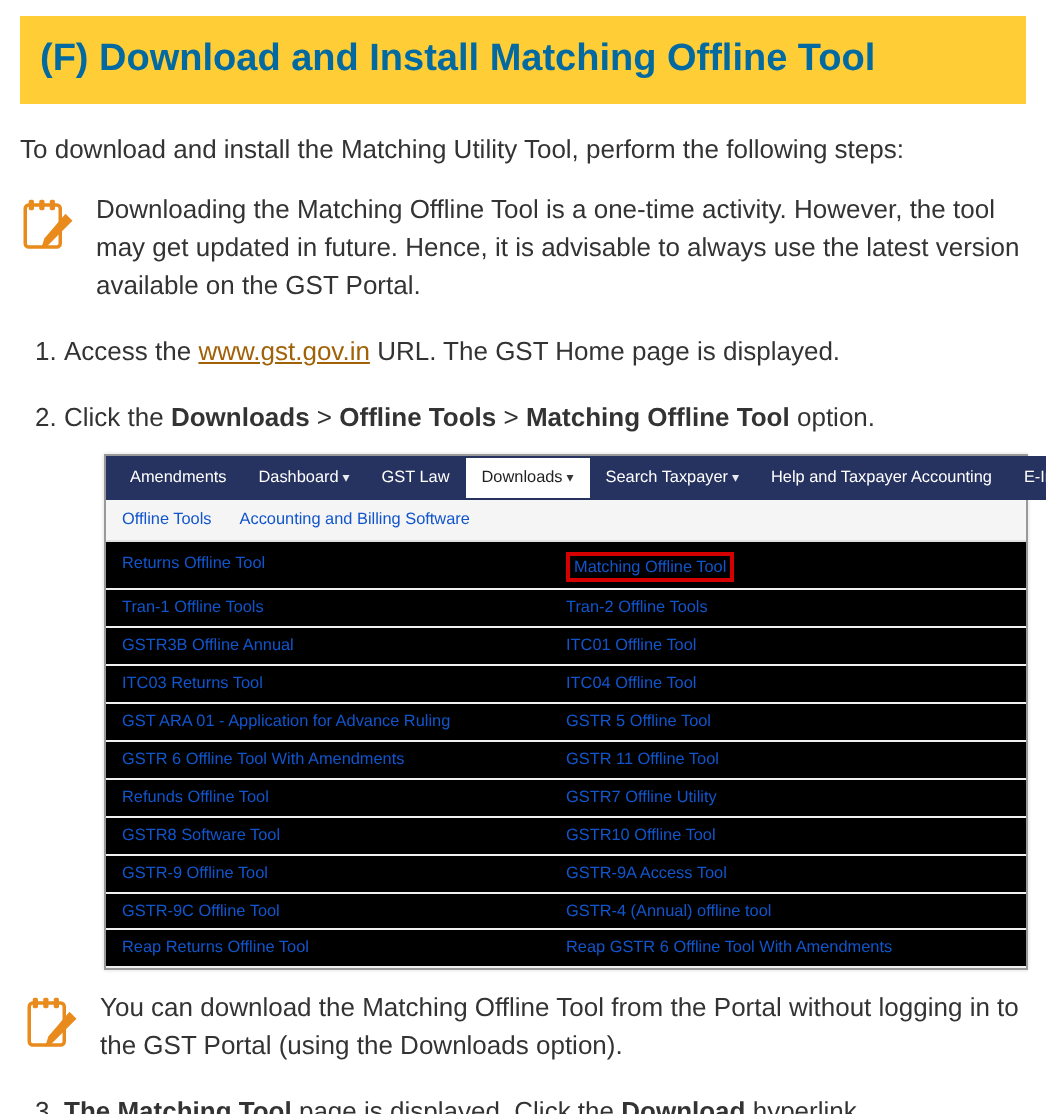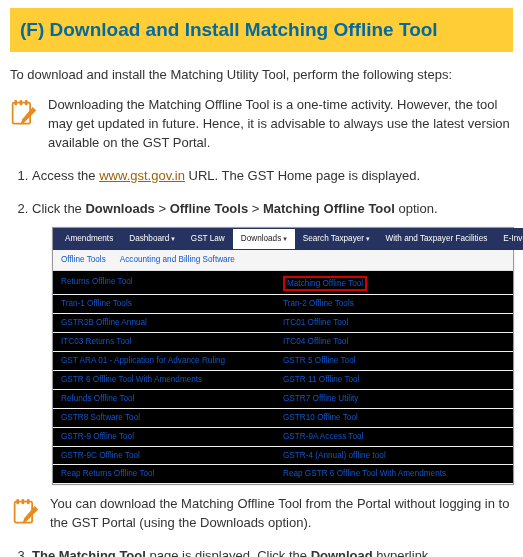--- a/index.html
+++ b/index.html
@@ -127,21 +127,21 @@
 
     
     <div class="mock-wrap">
       <div class="mock-top-wrap">
         <div class="mock-topbar">
           <div class="mock-tab">Amendments</div>
           <div class="mock-tab caret">Dashboard</div>
           <div class="mock-tab">GST Law</div>
           <div class="mock-tab active caret">Downloads</div>
           <div class="mock-tab caret">Search Taxpayer</div>
-          <div class="mock-tab">With and Taxpayer Facilities</div>
+          <div class="mock-tab">Help and Taxpayer Accounting</div>
           <div class="mock-tab">E-Invoice</div>
         </div>
 
       </div>
       <div class="mock-subnav">
         <span>Offline Tools</span>
         <span>Accounting and Billing Software</span>
       </div>
       <div class="mock-body">
         <div class="mock-row">

